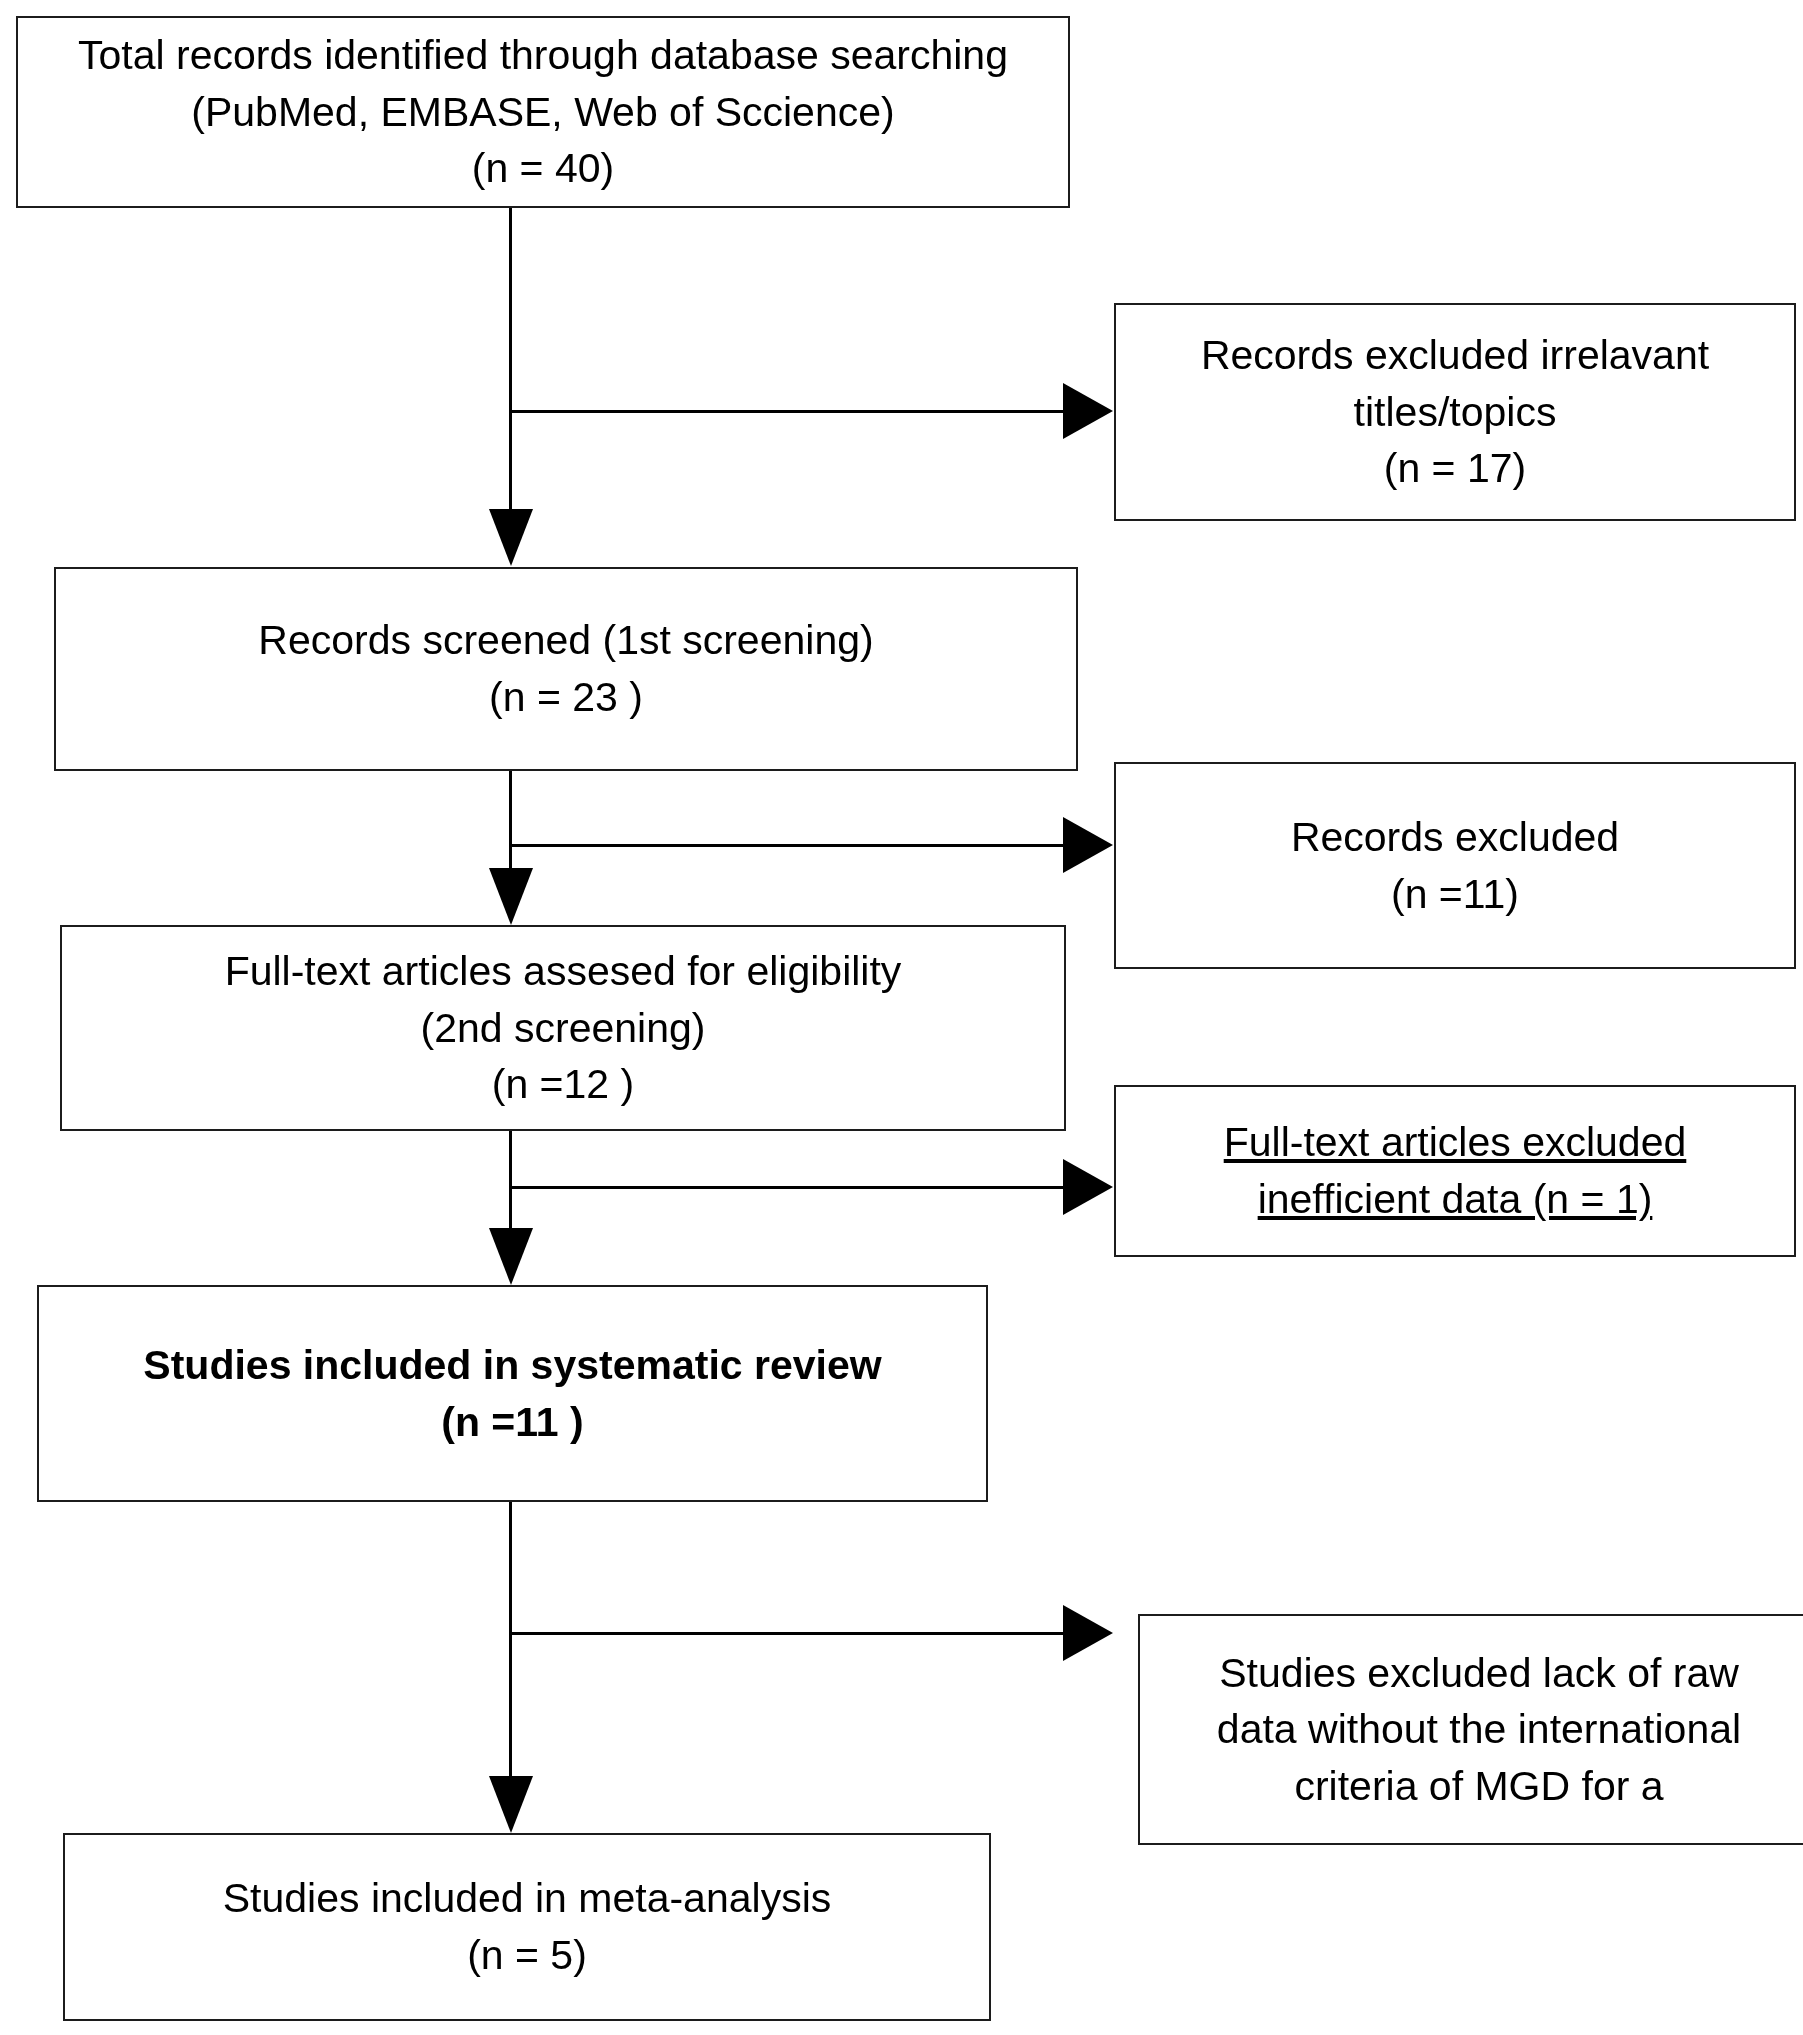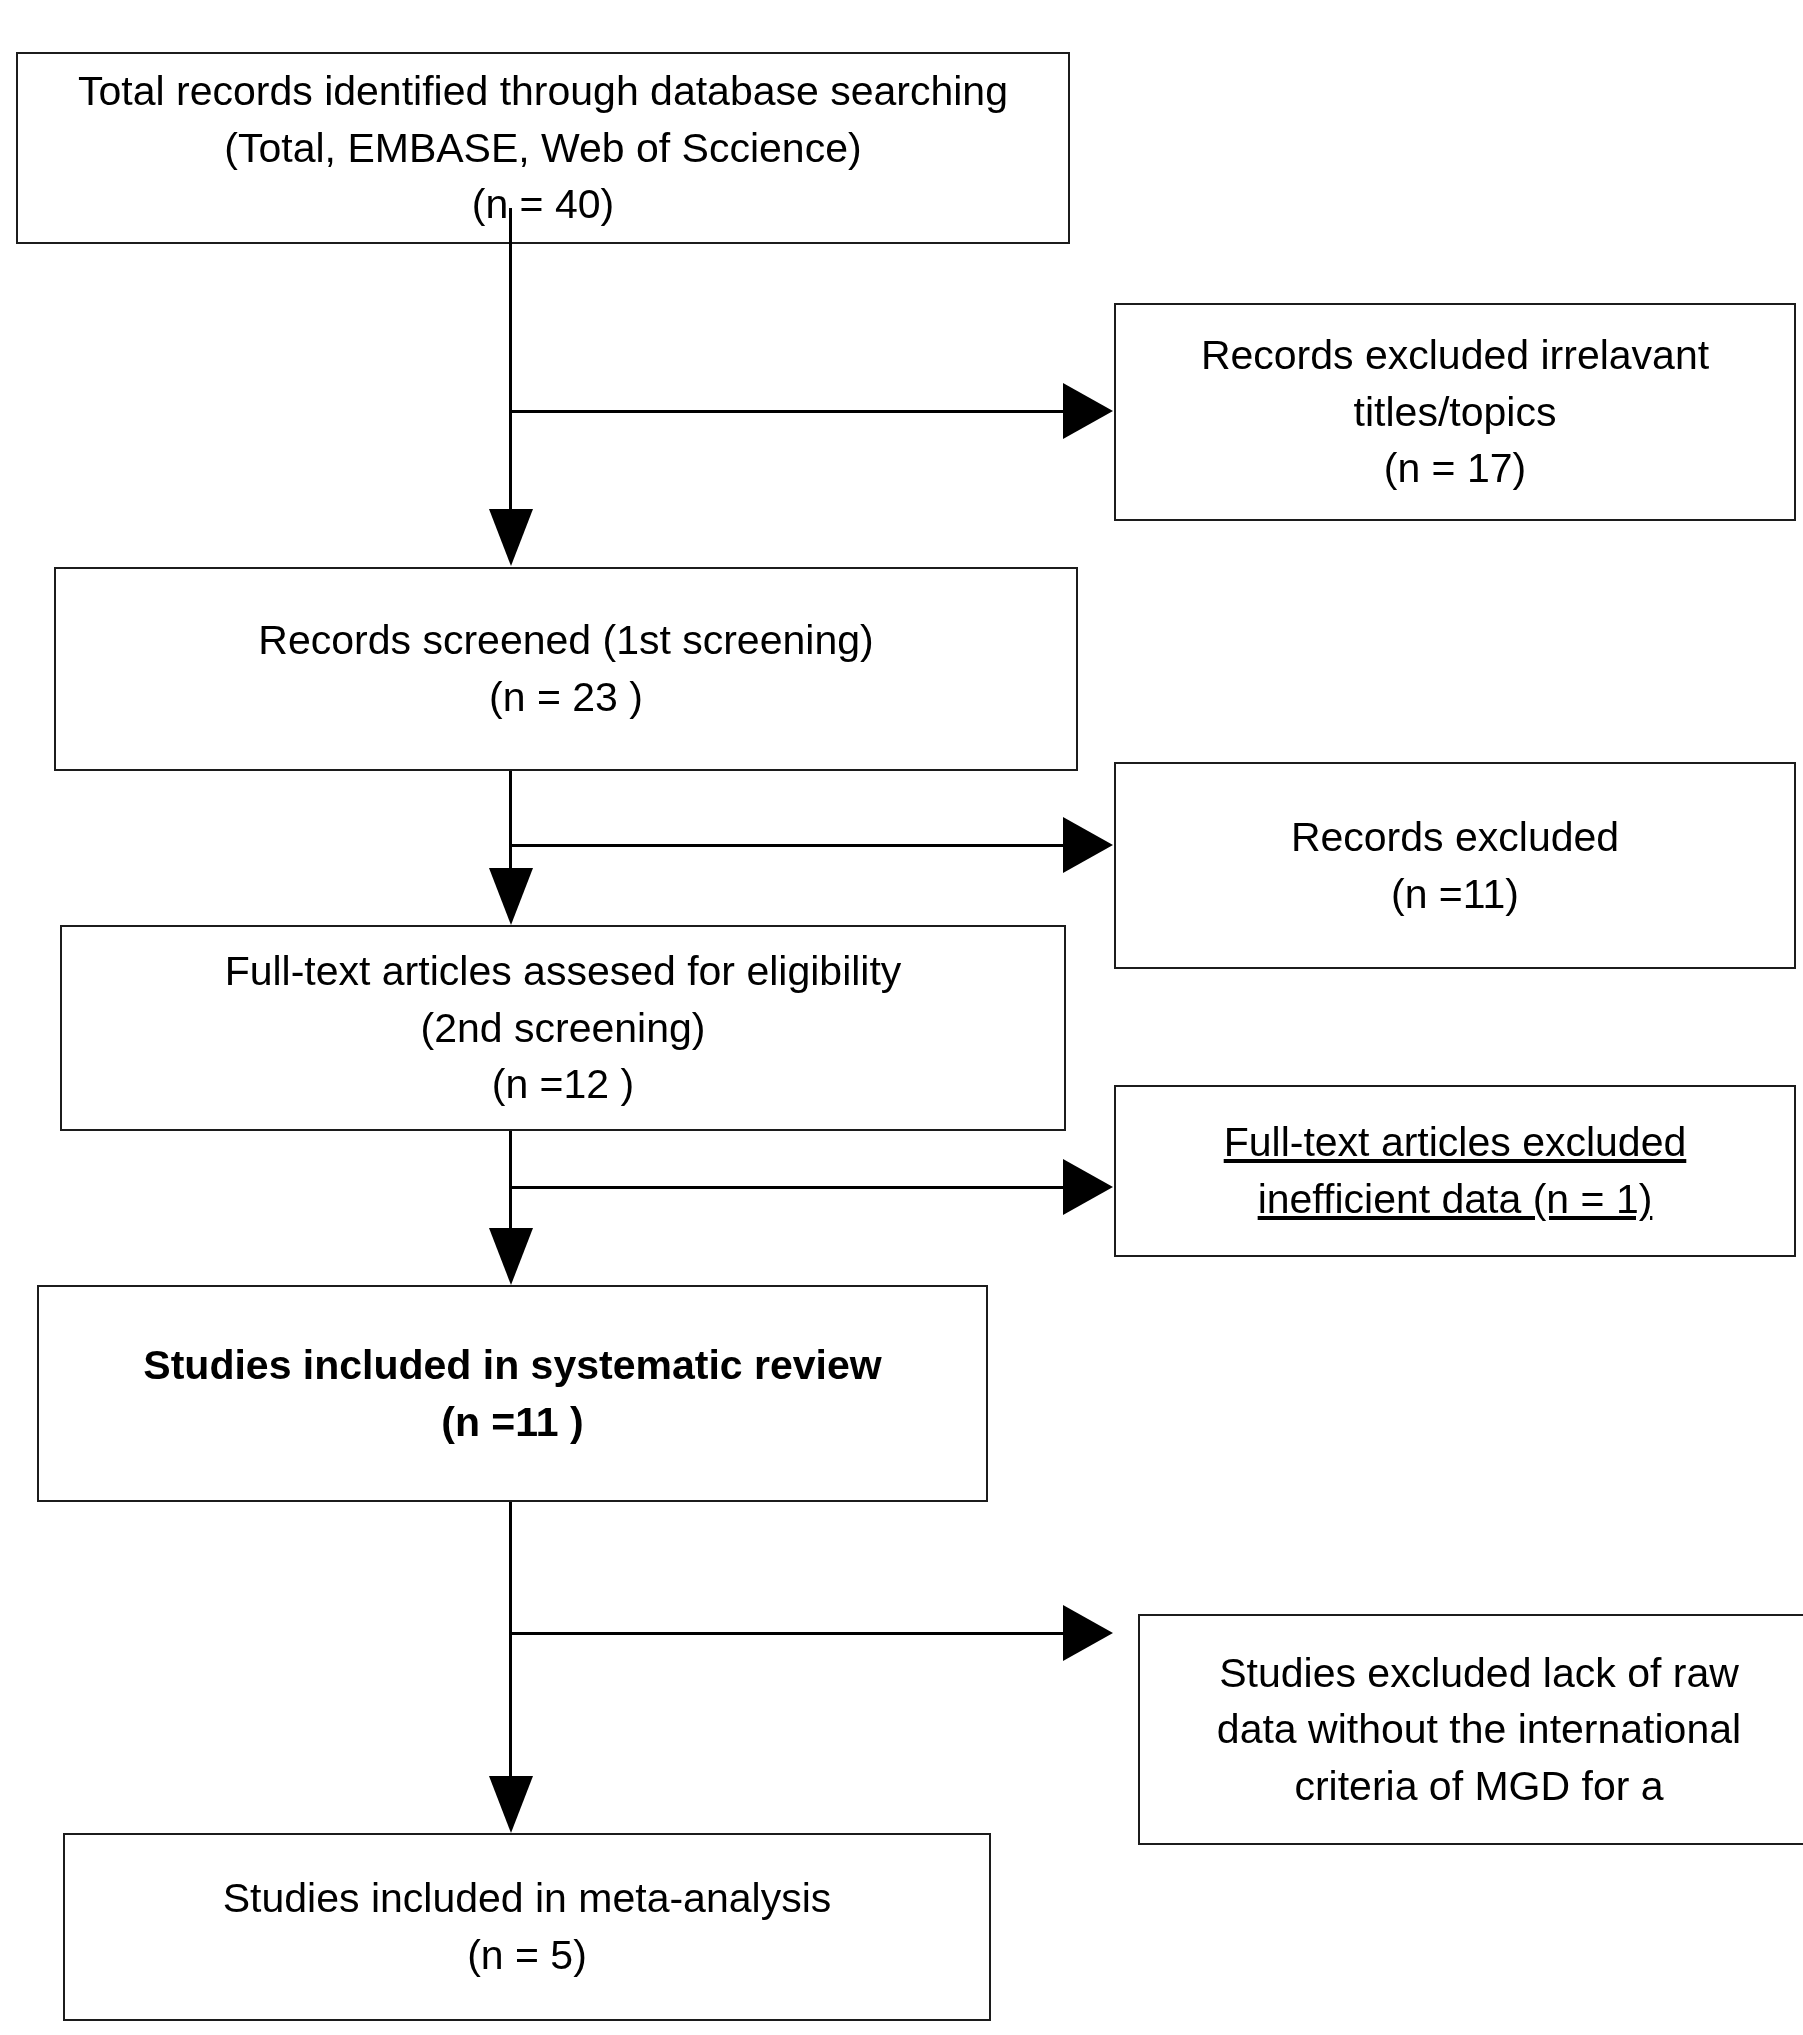--- a/index.html
+++ b/index.html
@@ -25,21 +25,21 @@
     align-items: center;
     justify-content: center;
     text-align: center;
     font-size: 41px;
     line-height: 1.38;
     color: #000000;
   }
   .box span { display: block; white-space: nowrap; }
 
   
-  #box-identification   { left: 16px;   top: 16px;   width: 1054px; height: 192px; margin-top: 36px; }
+  #box-identification   { left: 16px;   top: 16px;   width: 1054px; height: 192px; }
   #box-screening        { left: 54px;   top: 567px;  width: 1024px; height: 204px; }
   #box-eligibility      { left: 60px;   top: 925px; width: 1006px; height: 206px; }
   #box-systematic       { left: 37px;   top: 1285px; width: 951px; height: 217px; font-weight: bold; }
   #box-meta             { left: 63px;  top: 1833px; width: 928px; height: 188px; }
 
   
   #box-excl-titles      { left: 1114px; top: 303px;  width: 682px; height: 218px; }
   #box-excl-records     { left: 1114px; top: 762px; width: 682px; height: 207px; }
   #box-excl-fulltext    { left: 1114px; top: 1085px; width: 682px; height: 172px; text-decoration: underline; }
   #box-excl-studies     { left: 1114px; top: 1614px; width: 682px; height: 231px; margin-left: 24px; }
@@ -81,21 +81,21 @@
   #hline-4 { left: 509px; top: 1632px; width: 554px; }
   #arrow-right-4 { left: 1063px; top: 1605px; }
 </style>
 </head>
 <body>
 
 <div id="canvas">
 
   <div class="box" id="box-identification">
     <span>Total records identified through database searching</span>
-    <span>(Total, EMBASE, Web of Sccience)</span>
+    <span>(PubMed, EMBASE, Web of Sccience)</span>
     <span>(n = 40)</span>
   </div>
 
   <div class="box" id="box-screening">
     <span>Records screened (1st screening)</span>
     <span>(n = 23 )</span>
   </div>
 
   <div class="box" id="box-eligibility">
     <span>Full-text articles assesed for eligibility</span>

